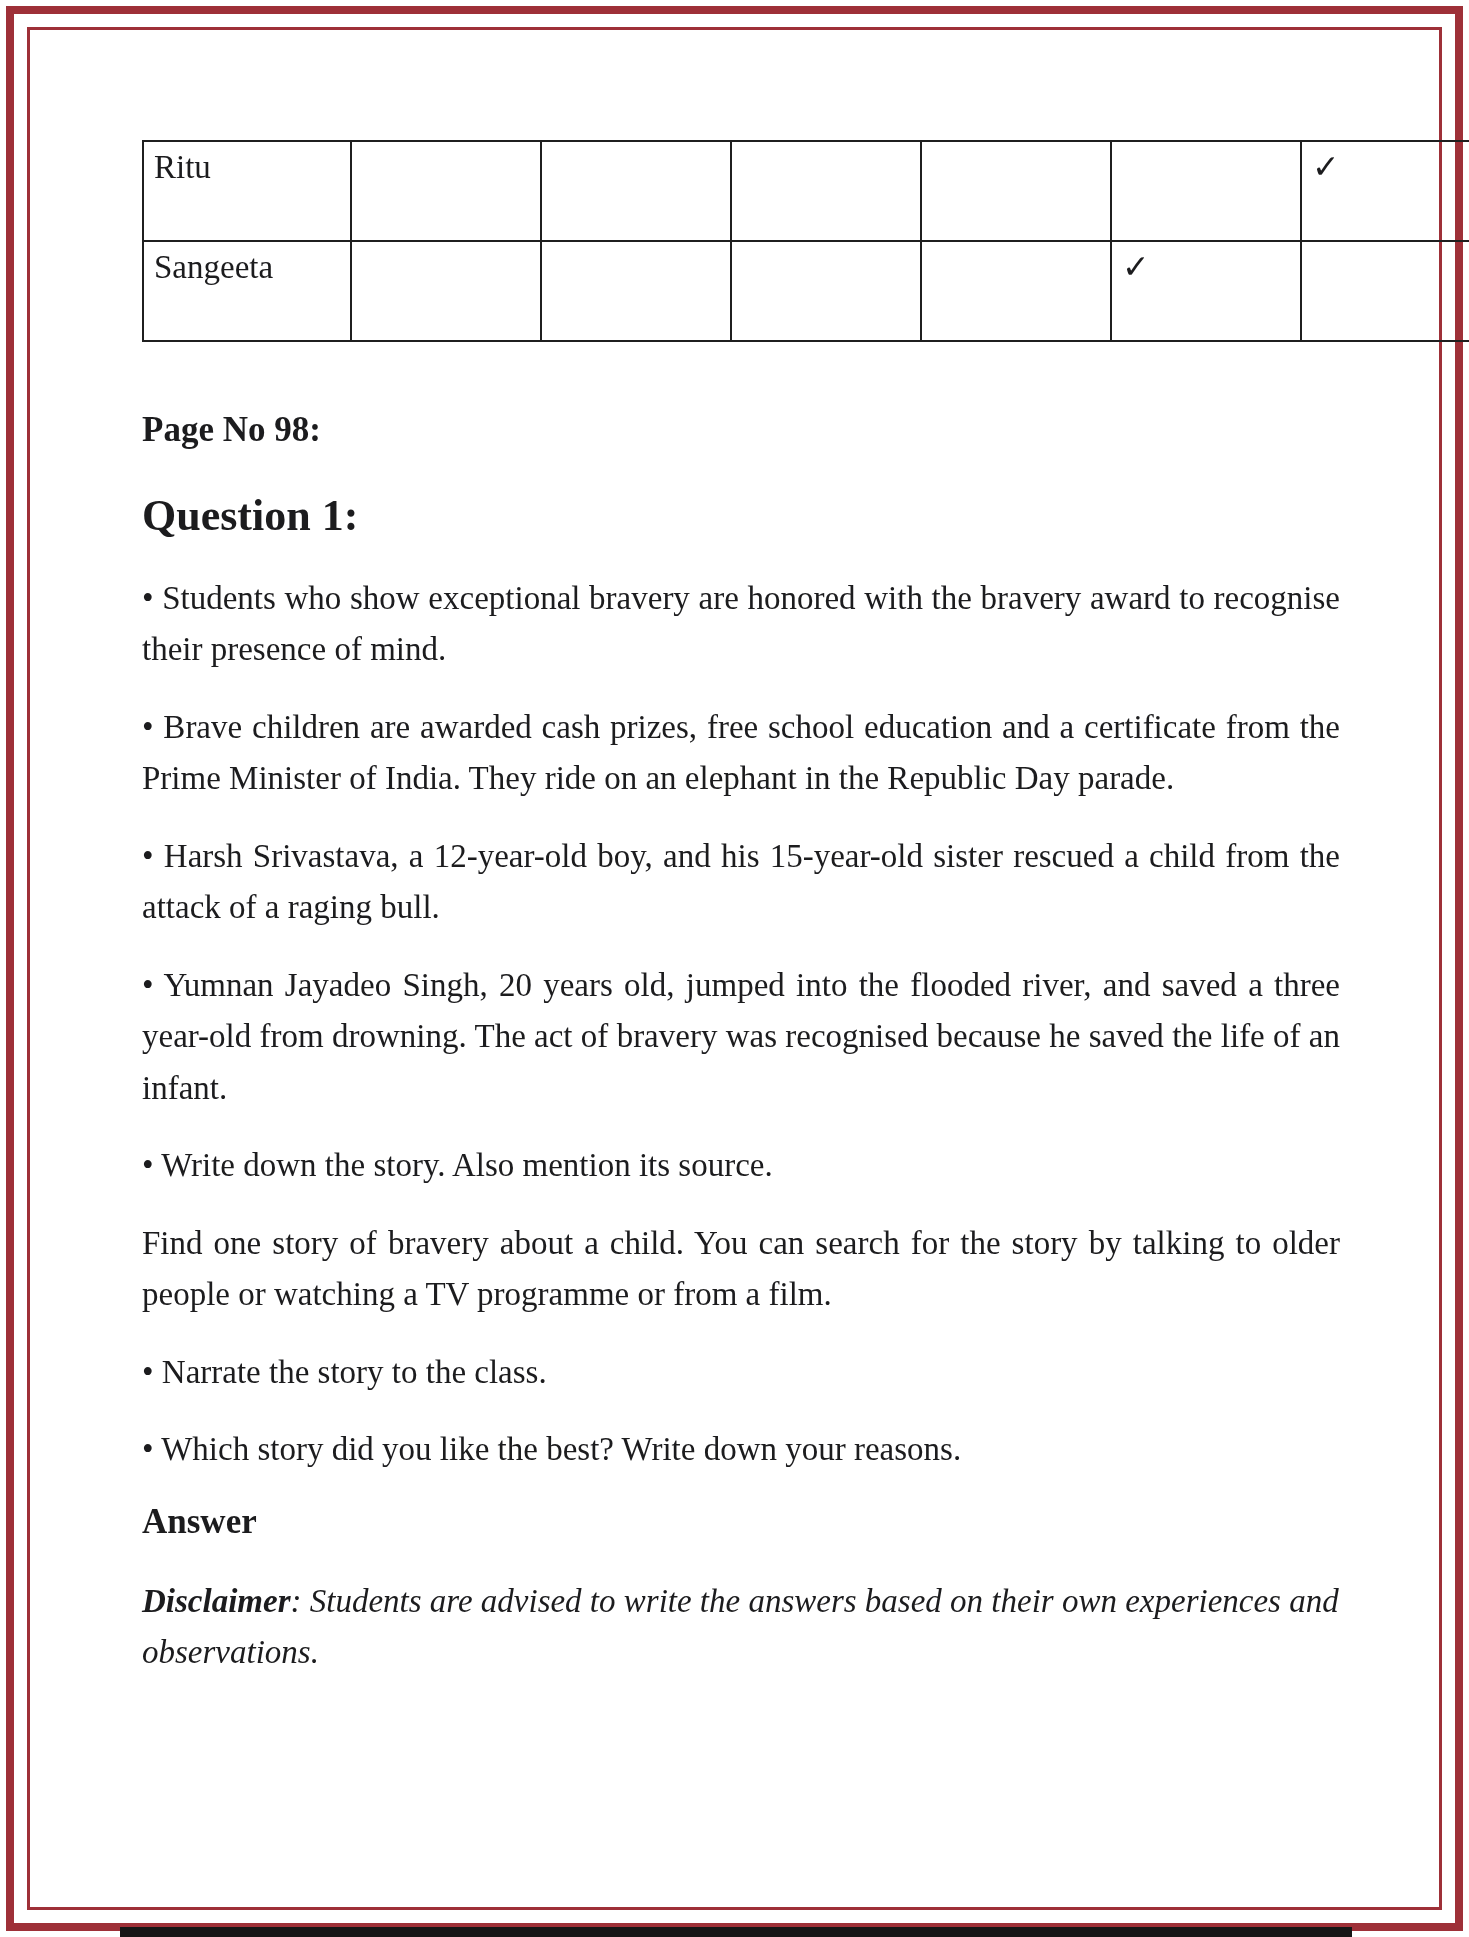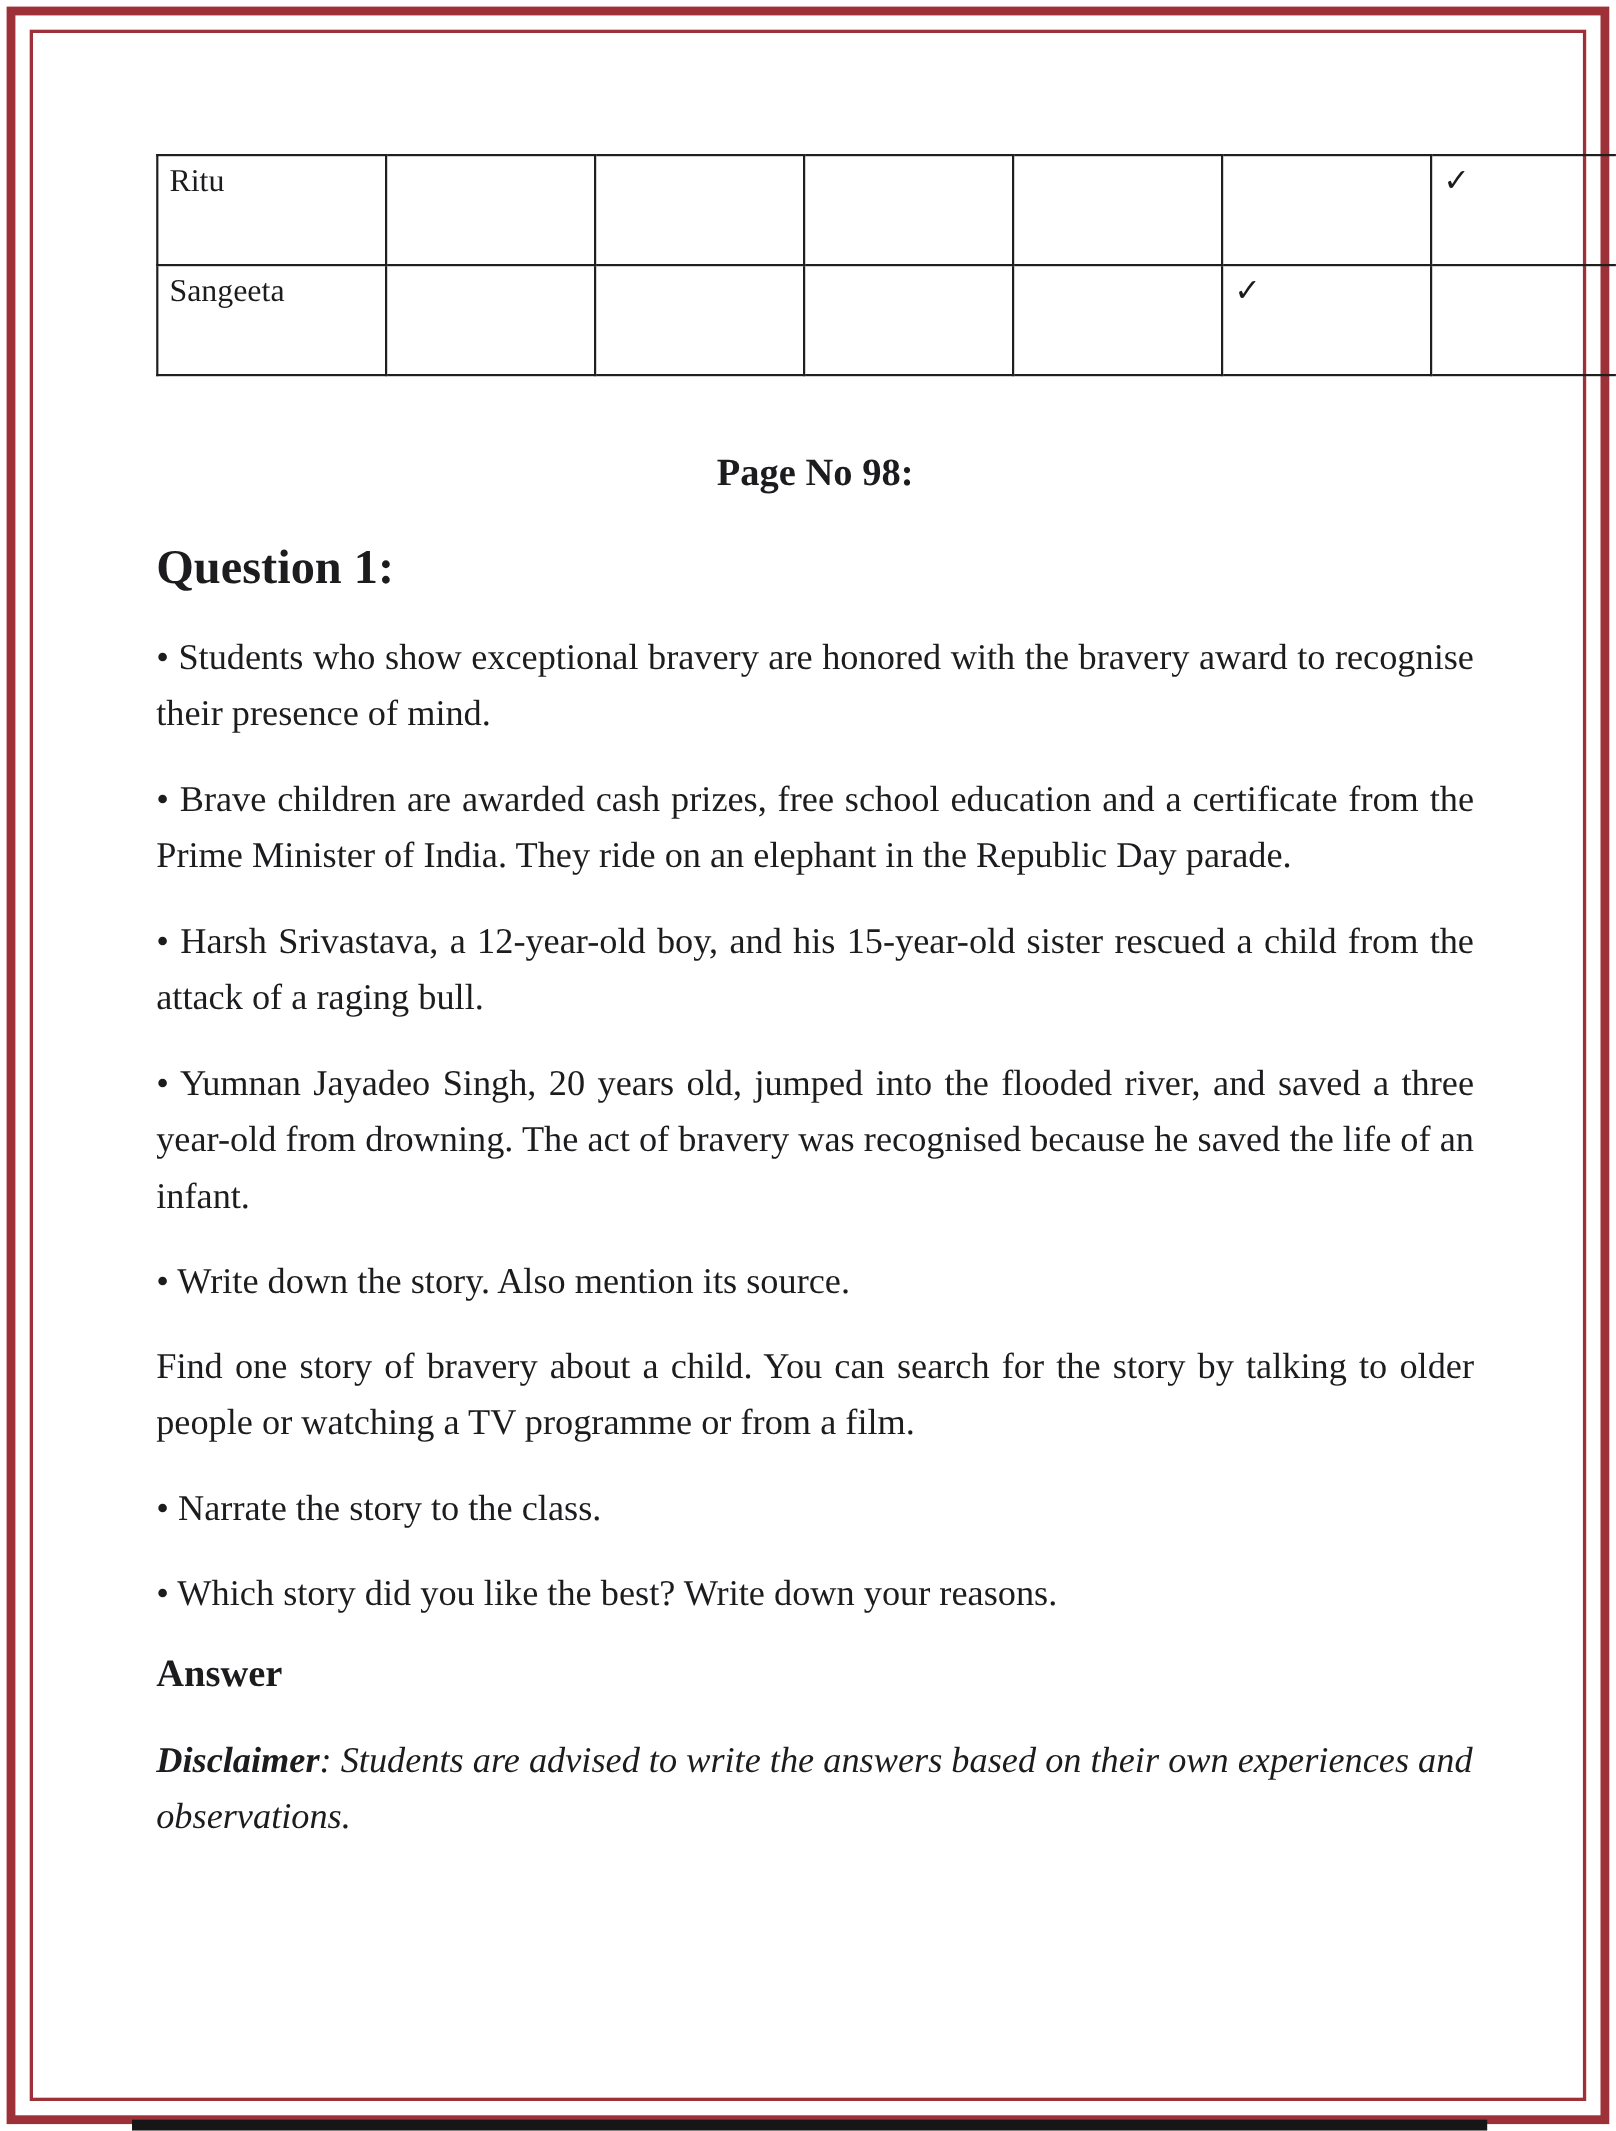--- a/index.html
+++ b/index.html
@@ -34,30 +34,30 @@
     border-collapse: collapse;
     table-layout: fixed;
     width: 1198px;
     margin-top: 140px;
   }
   table.grid td {
     border: 2px solid #1f1f1f;
     height: 86px;
     vertical-align: top;
     padding: 6px 10px;
-    font-size: 29px;
+    font-size: 33px;
     line-height: 1.2;
     margin-left: 23px;
   }
   td.name-cell { width: 186px; }
   td.check-cell { width: 168px; font-size: 31px; }
   .page-heading {
     font-size: 35px;
     font-weight: bold;
-    text-align: center;
+    text-align: left;
     margin: 68px 0 40px 0;
   }
   .question-label {
     font-size: 44px;
     font-weight: bold;
     margin: 0 0 32px 0;
   }
   p.body-par {
     font-size: 33px;
     line-height: 1.56;

